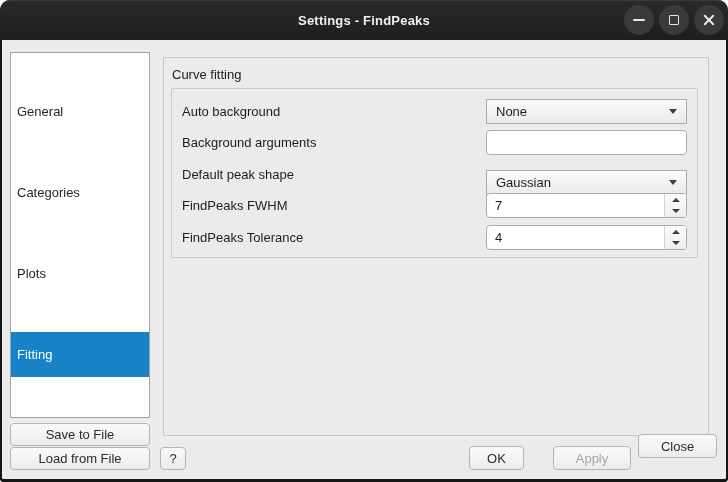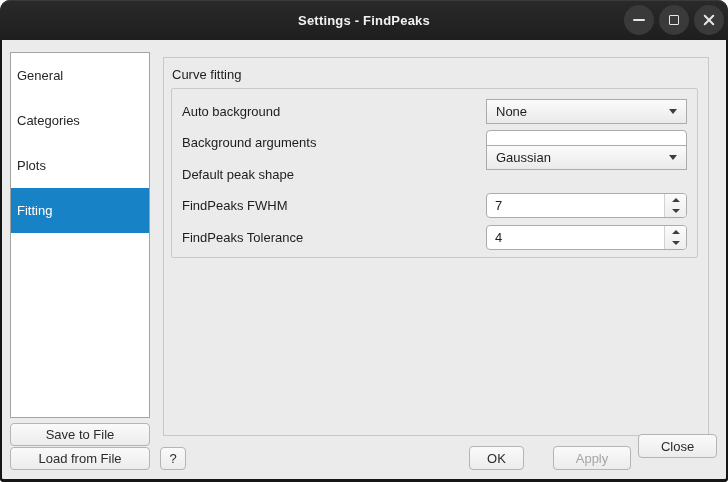--- a/index.html
+++ b/index.html
@@ -33,21 +33,21 @@
   .glyph-close i { position:absolute; left:0; top:6px; width:14px; height:2px; background:#e8e6e3; border-radius:1px; }
   .glyph-close i:first-child { transform:rotate(45deg); }
   .glyph-close i:last-child { transform:rotate(-45deg); }
   
   .sidebar {
     position:absolute; left:10px; top:52px; width:140px; height:366px;
     background:#ffffff; border:1px solid #a3a3a3;
   }
   .side-item {
     height:45px; display:flex; align-items:center;
-    padding-left:6px; font-size:13px; color:#262626; cursor:default;
+    padding-left:6px; font-size:13px; color:#262626; cursor:default;margin-top:36px;
   }
   .side-item.selected { background:var(--sel,#1783c6); color:#ffffff;text-align:center; }
   
   .btn {
     position:absolute; height:23px;
     background:linear-gradient(#fafafa,#ececec);
     border:1px solid #b4b4b4; border-radius:4px;
     font-size:13px; color:#2b2b2b; font-family:inherit;
     display:flex; align-items:center; justify-content:center;
     padding:0; cursor:default;
@@ -150,21 +150,21 @@
   <div class="field-label" style="top:99px">Auto background</div>
   <div class="ctrl combo" style="top:99px">
     <span>None</span>
     <span class="caret"></span>
   </div>
 
   <div class="field-label" style="top:130px">Background arguments</div>
   <input class="ctrl text-field" style="top: 130px;" value="">
 
   <div class="field-label" style="top:162px">Default peak shape</div>
-  <div class="ctrl combo" style="top:145px">
+  <div class="ctrl combo" style="top:170px">
     <span>Gaussian</span>
     <span class="caret"></span>
   </div>
 
   <div class="field-label" style="top:193px">FindPeaks FWHM</div>
   <div class="ctrl spinbox" style="top:193px">
     <span class="spin-value">7</span>
     <div class="spin-btns">
       <div class="spin-btn">
           <span class="tri-up"></span>

